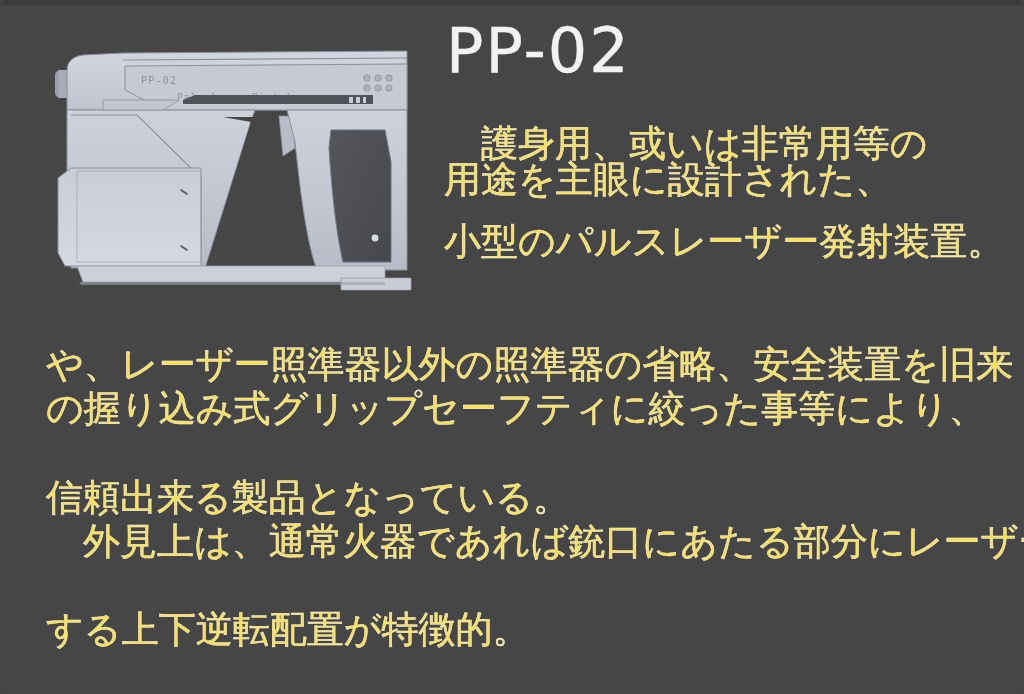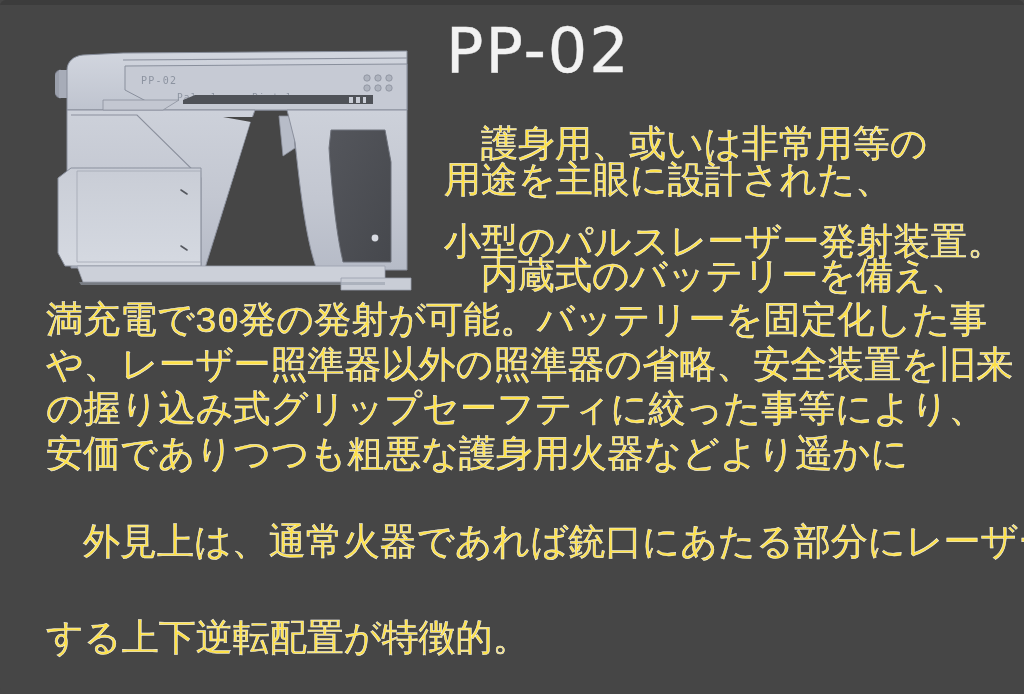--- a/index.html
+++ b/index.html
@@ -159,22 +159,20 @@
 
       <path d="M24,244 L330,244 L330,247 L26,247 Z" fill="#9aa0ac" opacity="0.6"></path>
     </svg>
   </div>
 
   <div id="title">PP-02</div>
 
   <div class="jp-line col-right" style="top:126px;">　護身用、或いは非常用等の</div>
   <div class="jp-line col-right" style="top:162px;">用途を主眼に設計された、</div>
   <div class="jp-line col-right" style="top:224px;">小型のパルスレーザー発射装置。</div>
-  <div class="jp-line col-right" style="top:258px;">　内蔵式のバッテリーを備え、</div>
 
-  <div class="jp-line col-full" style="top:302px;">満充電で30発の発射が可能。バッテリーを固定化した事</div>
   <div class="jp-line col-full" style="top:347px;">や、レーザー照準器以外の照準器の省略、安全装置を旧来</div>
   <div class="jp-line col-full" style="top:391px;">の握り込み式グリップセーフティに絞った事等により、</div>
-  <div class="jp-line col-full" style="top:436px;">安価でありつつも粗悪な護身用火器などより遥かに</div>
+  <div class="jp-line col-full" style="top:480px;">信頼出来る製品となっている。</div>
   <div class="jp-line col-full" style="top:524px;">　外見上は、通常火器であれば銃口にあたる部分にレーザー</div>
-  <div class="jp-line col-full" style="top:612px;margin-top:8px;">する上下逆転配置が特徴的。</div>
+  <div class="jp-line col-full" style="top:612px;">する上下逆転配置が特徴的。</div>
 
 </div>
 
 </body></html>

